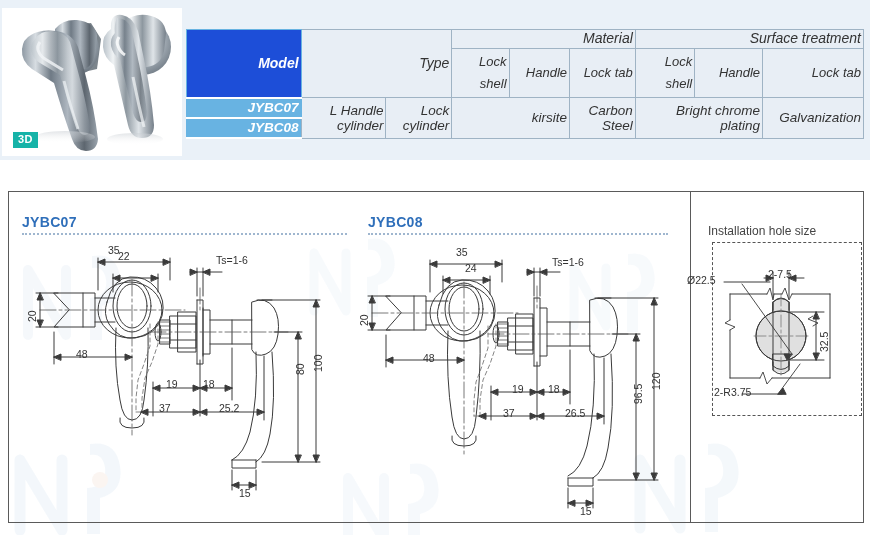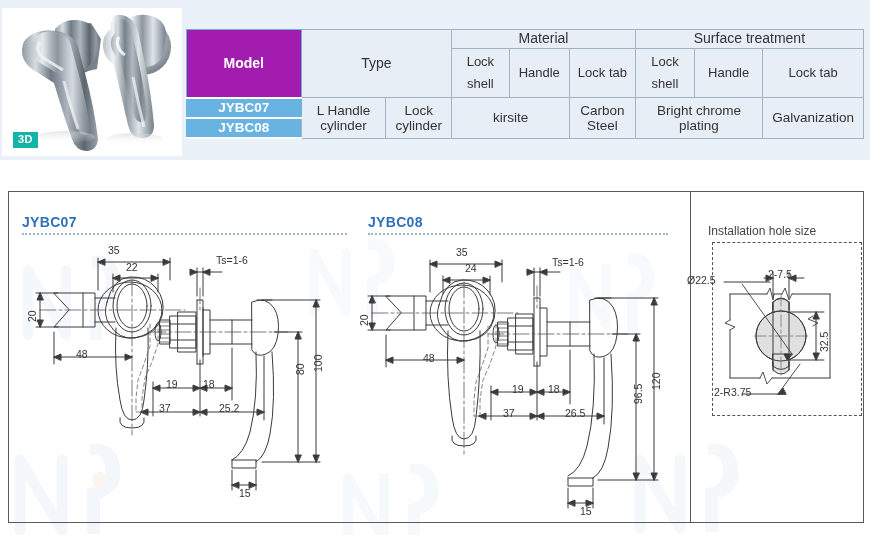--- a/index.html
+++ b/index.html
@@ -34,29 +34,30 @@
   }
 
   
   .spec-table{
     position:absolute;left:186px;top:29px;width:678px;height:110px;z-index:3;
     border-collapse:collapse;table-layout:fixed;
   }
   .spec-table td{
     border:1px solid #9fb3c4;
     background:#e8eef5;
-    text-align:center;
+    text-align:right;
     vertical-align:middle;
     font-size:13.5px;
     color:#333;
     line-height:15px;
     padding:1px 2px;
+    font-style:italic;
   }
   .spec-table td.model-head{
-    background:#a21caf;color:#ffffff;font-weight:bold;font-size:14px;
+    background:#1d4ed8;color:#ffffff;font-weight:bold;font-size:14px;
     border:1px solid #68b3e2;border-bottom:2px solid #ffffff;
   }
   .spec-table td.model-cell{
     background:#68b3e2;color:#ffffff;font-weight:bold;font-size:13.5px;
     border:1px solid #68b3e2;border-bottom:2px solid #ffffff;
   }
   .spec-table td.grp{font-size:14px;}
   .spec-table td.sub{font-size:13px;line-height:22px;}
 
   
@@ -449,21 +450,21 @@
       <path d="M264 92 L292 92 M252 222 L310 222 M252 60 L310 60"></path>
 
       <path d="M222 245 L246 245"></path>
       <path d="M222 230 L222 250 M246 230 L246 250"></path>
       <path d="M222 245 l7 -3 l0 6 Z" fill="#3a3a3a"></path>
       <path d="M246 245 l-7 -3 l0 6 Z" fill="#3a3a3a"></path>
     </g>
   </svg>
 
   <div class="lbl" style="left:108px;top:244px;">35</div>
-  <div class="lbl" style="left:118px;top:261px;margin-left:8px;">22</div>
+  <div class="lbl" style="left:118px;top:250px;">22</div>
   <div class="lbl v" style="left:26px;top:322px;">20</div>
   <div class="lbl" style="left:76px;top:348px;">48</div>
   <div class="lbl" style="left:216px;top:254px;">Ts=1-6</div>
   <div class="lbl" style="left:166px;top:378px;">19</div>
   <div class="lbl" style="left:203px;top:378px;">18</div>
   <div class="lbl" style="left:159px;top:402px;">37</div>
   <div class="lbl" style="left:219px;top:402px;">25.2</div>
   <div class="lbl v" style="left:294px;top:375px;">80</div>
   <div class="lbl v" style="left:312px;top:372px;">100</div>
   <div class="lbl" style="left:239px;top:487px;">15</div>

